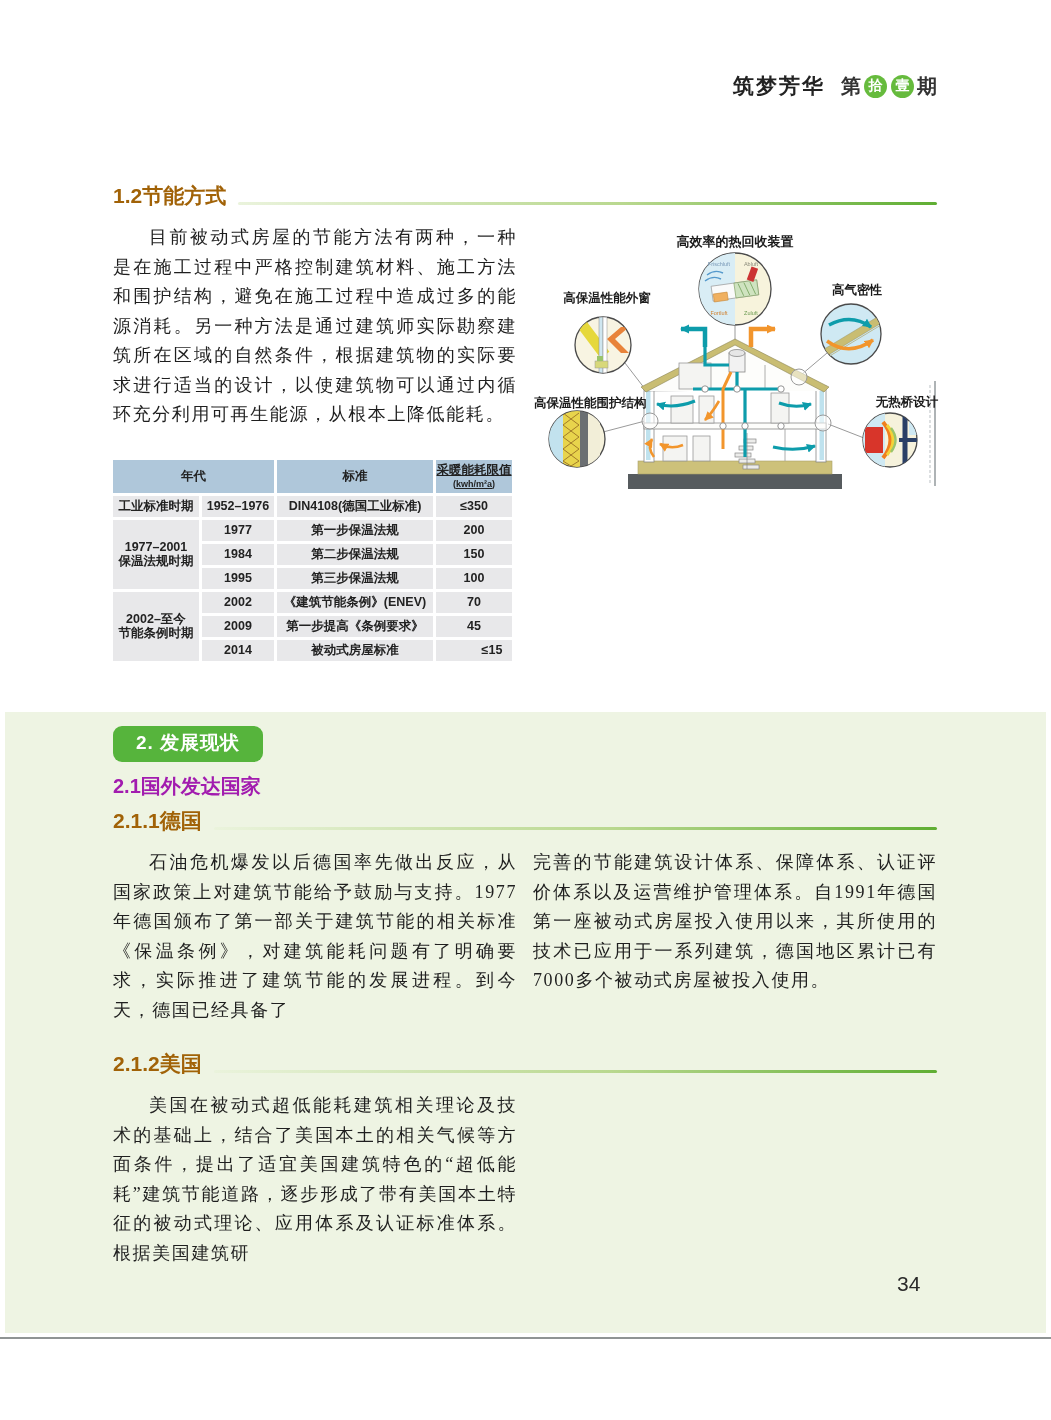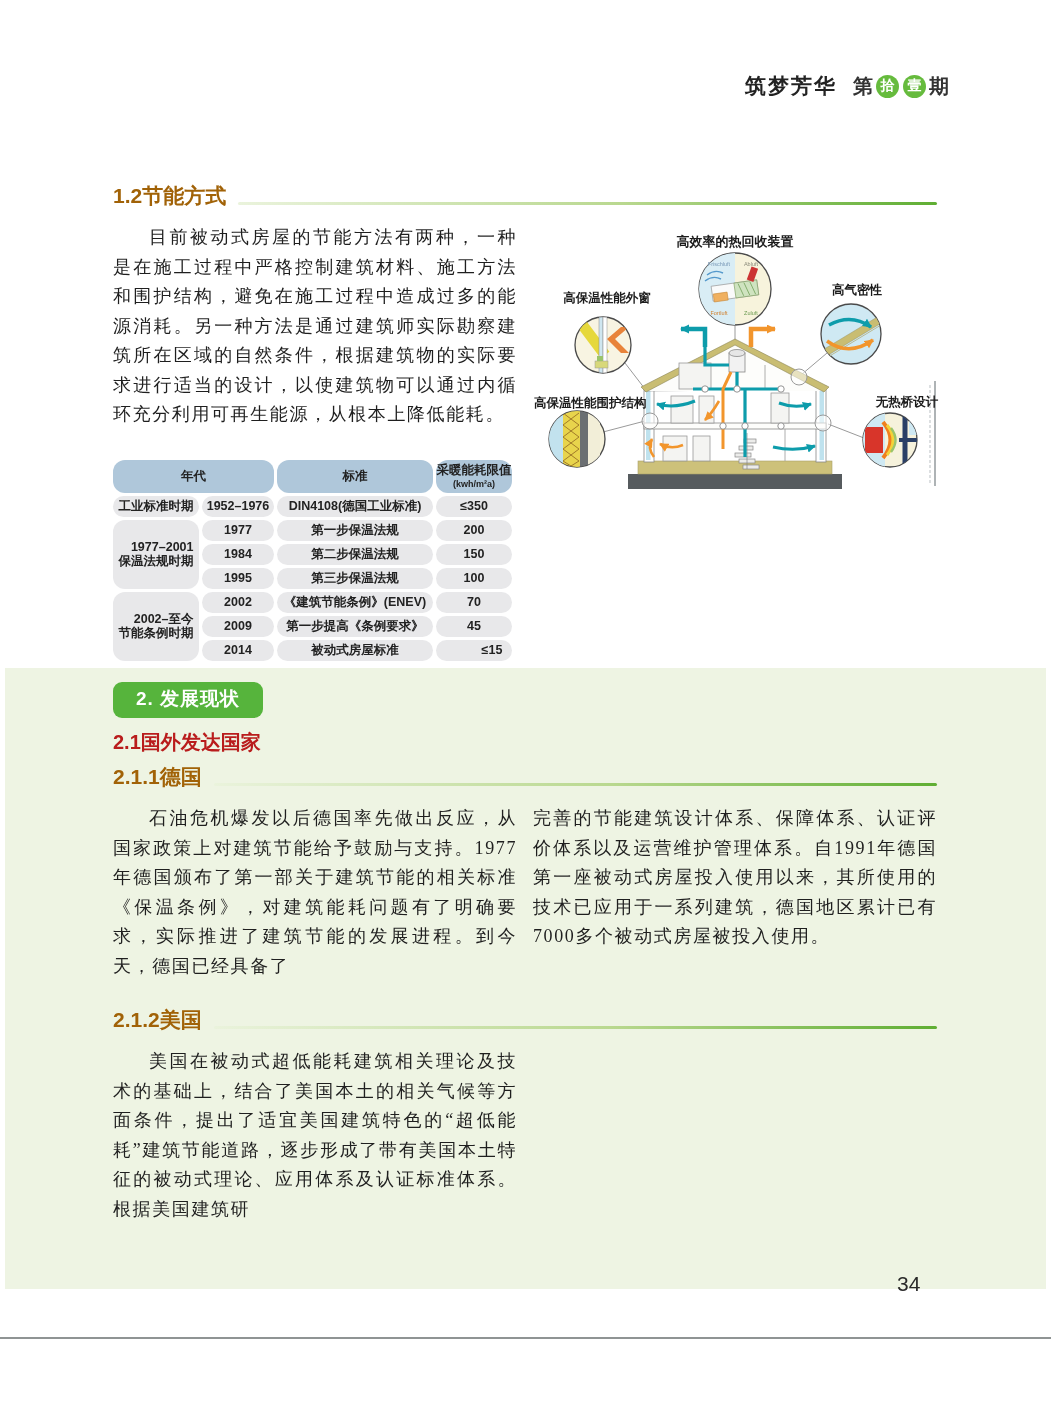--- a/index.html
+++ b/index.html
@@ -2,21 +2,21 @@
 <html><head>
 <meta charset="utf-8">
 <style>
   html,body{margin:0;padding:0;}
   body{
     width:1051px;height:1420px;position:relative;background:#ffffff;
     font-family:"Liberation Sans",sans-serif;overflow:hidden;
   }
   
   .page-header{
-    position:absolute;top:72px;right:102px;display:flex;align-items:center;gap:16px;
+    position:absolute;top:72px;right:114px;display:flex;align-items:center;gap:16px;
     color:#2a2a2a;
   }
   .brand{font-size:21px;font-weight:bold;letter-spacing:2px;color:#222;}
   .issue{display:flex;align-items:center;gap:2px;font-size:20px;font-weight:bold;color:#333;}
   .icirc{
     display:inline-flex;width:23px;height:23px;border-radius:50%;background:#66bb3d;
     color:#fff;font-size:14px;font-weight:bold;align-items:center;justify-content:center;margin:0 1px;
   }
   
   .content{position:absolute;left:113px;top:182px;width:824px;}
@@ -32,37 +32,37 @@
   }
   .para.indent{text-indent:2em;}
   
   .etable-wrap{margin-top:30px;}
   .etable{
     display:grid;grid-template-columns:86px 72px 156px 76px;
     grid-template-rows:33px repeat(7,21px);gap:3px;width:399px;background:#fff;
   }
   .etable .cell{
     background:#e8e8ea;display:flex;flex-direction:column;align-items:center;justify-content:center;
-    text-align:right;font-size:12.5px;font-weight:bold;color:#222;
-    white-space:pre-line;line-height:1.15;border-radius:12px;
+    text-align:center;font-size:12.5px;font-weight:bold;color:#222;
+    white-space:pre-line;line-height:1.15;
   }
   .etable .head{background:#afc7da;}
   .etable .head .sub{font-size:9px;font-weight:bold;margin-top:1px;}
   
   .diagram-wrap{margin-top:10px;}
   
   .panel{
-    position:absolute;left:5px;top:668px;width:1041px;height:621px;background:#eef4e3;
+    position:absolute;left:5px;top:712px;width:1041px;height:621px;background:#eef4e3;
   }
   .panel-inner{padding:14px 0 0 108px;width:824px;}
   .badge{
     display:inline-block;background:#56b43c;color:#ffffff;font-weight:bold;font-size:19px;
     padding:4px 23px 6px;border-radius:9px;letter-spacing:1px;
   }
-  .sub1{font-size:20px;font-weight:bold;color:#b91c1c;margin-top:11px;}
+  .sub1{font-size:20px;font-weight:bold;color:#a21caf;margin-top:11px;}
   .panel .sec-heading{margin-top:7px;}
   .panel .sec-heading.m2{margin-top:25px;}
   
   .footer-line{position:absolute;left:0;top:1337px;width:1051px;border-top:2px solid #8f9494;}
   .page-num{position:absolute;left:897px;top:1272px;font-size:21px;color:#2a2a2a;}
 </style>
 </head>
 <body>
 
 <div class="page-header">
@@ -80,21 +80,21 @@
     <span>1.2节能方式</span>
     <span class="hline"></span>
   </div>
   <div class="cols">
     <div class="col">
       <p class="para indent">目前被动式房屋的节能方法有两种，一种是在施工过程中严格控制建筑材料、施工方法和围护结构，避免在施工过程中造成过多的能源消耗。另一种方法是通过建筑师实际勘察建筑所在区域的自然条件，根据建筑物的实际要求进行适当的设计，以使建筑物可以通过内循环充分利用可再生能源，从根本上降低能耗。</p>
       <div class="etable-wrap">
         <div class="etable">
             <div class="cell head" style="grid-area: 1 / 1 / auto / span 2;">年代</div>
             <div class="cell head" style="grid-area: 1 / 3;">标准</div>
-            <div class="cell head" style="grid-area: 1 / 4;"><div>采暖能耗限值</div><div class="sub">(kwh/m²a)</div></div>
+            <div class="cell head" style="grid-area: 1 / 4; text-decoration: underline;"><div>采暖能耗限值</div><div class="sub">(kwh/m²a)</div></div>
             <div class="cell" style="grid-area: 2 / 1 / span 1;">工业标准时期</div>
             <div class="cell" style="grid-area: 2 / 2;">1952–1976</div>
             <div class="cell" style="grid-area: 2 / 3;">DIN4108(德国工业标准)</div>
             <div class="cell" style="grid-area: 2 / 4;">≤350</div>
             <div class="cell" style="grid-area: 3 / 1 / span 3;">1977–2001
 保温法规时期</div>
             <div class="cell" style="grid-area: 3 / 2;">1977</div>
             <div class="cell" style="grid-area: 3 / 3;">第一步保温法规</div>
             <div class="cell" style="grid-area: 3 / 4;">200</div>
             <div class="cell" style="grid-area: 4 / 2;">1984</div>

